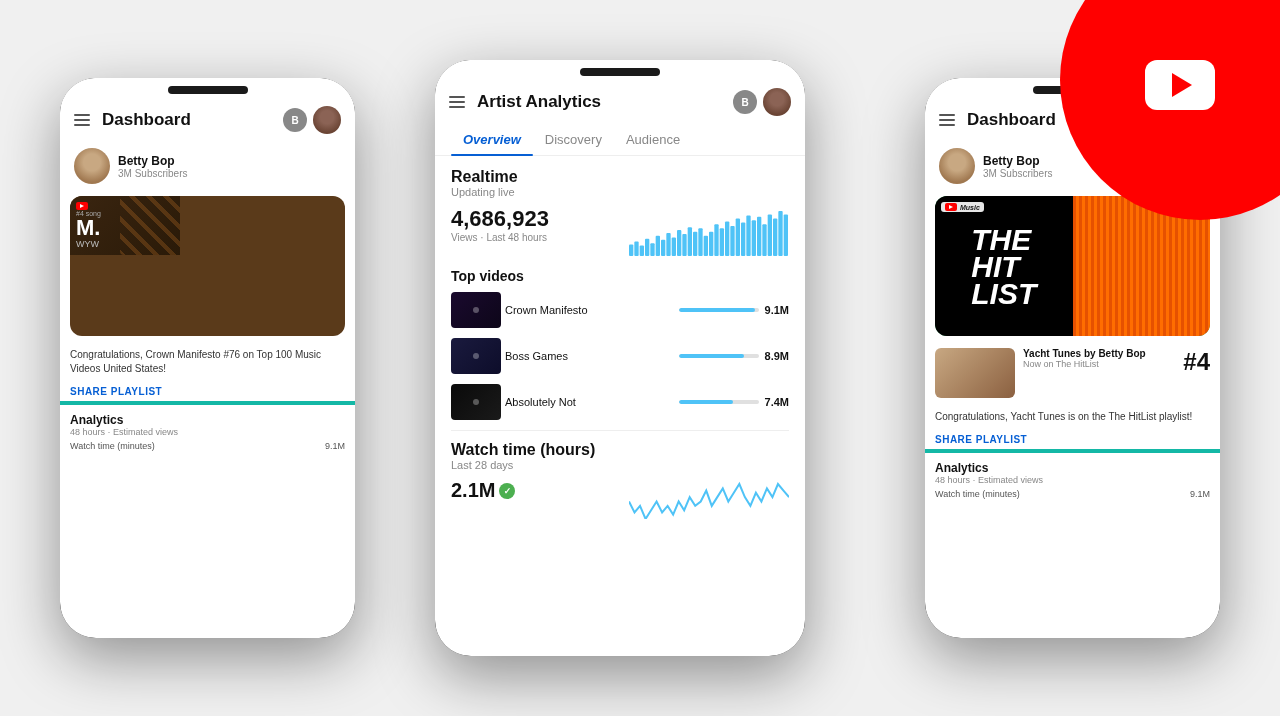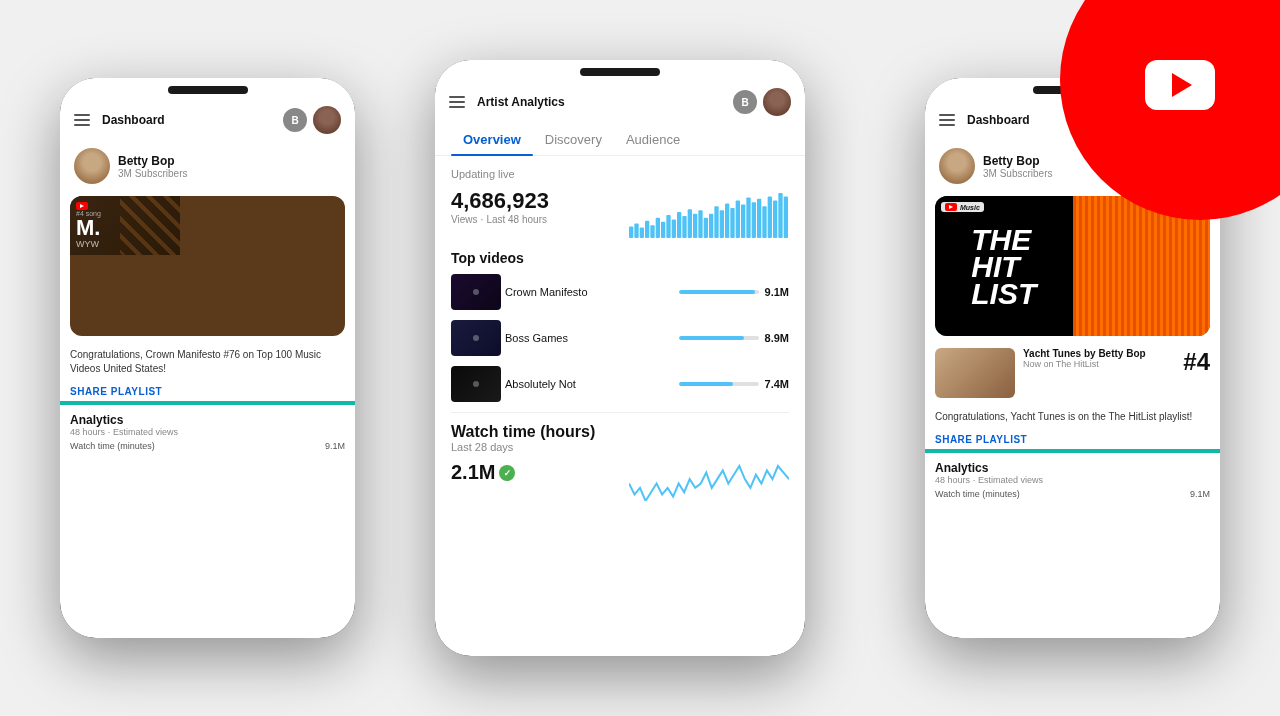--- a/index.html
+++ b/index.html
@@ -131,21 +131,21 @@
     .hamburger-icon span {
       display: block;
       width: 16px;
       height: 2px;
       background: #555;
       border-radius: 1px;
     }
 
     .header-title {
       flex: 1;
-      font-size: 12px;
+      font-size: 17px;
       font-weight: 600;
       color: #111;
       padding-left: 4px;
     }
 
     .header-icons {
       display: flex;
       align-items: center;
       gap: 6px;
     }
@@ -406,20 +406,21 @@
     .center-tab {
       padding: 8px 12px;
       font-size: 13px;
       color: #888;
       cursor: pointer;
       position: relative;
     }
     .center-tab.active {
       color: #065fd4;
       font-weight: 600;
+      font-style: italic;
     }
     .center-tab.active::after {
       content: '';
       position: absolute;
       bottom: -1px;
       left: 0;
       right: 0;
       height: 2px;
       background: #065fd4;
       border-radius: 1px;
@@ -767,20 +768,21 @@
     </div>
 
     <div class="center-tabs">
       <div class="center-tab active">Overview</div>
       <div class="center-tab">Discovery</div>
       <div class="center-tab">Audience</div>
     </div>
 
     <div class="center-content">
 
+      <div class="section-title-lg">Realtime</div>
       <div class="section-subtitle">Updating live</div>
 
       <div class="realtime-row">
         <div class="realtime-stats">
           <div class="realtime-number">4,686,923</div>
           <div class="realtime-label">Views · Last 48 hours</div>
         </div>
         <svg class="realtime-chart" viewBox="0 0 160 50" xmlns="http://www.w3.org/2000/svg">
           <g id="bars">
               <rect x="0" y="38.46153846153847" width="4.333333333333333" height="11.538461538461537" fill="#4fc3f7" rx="1"></rect>

